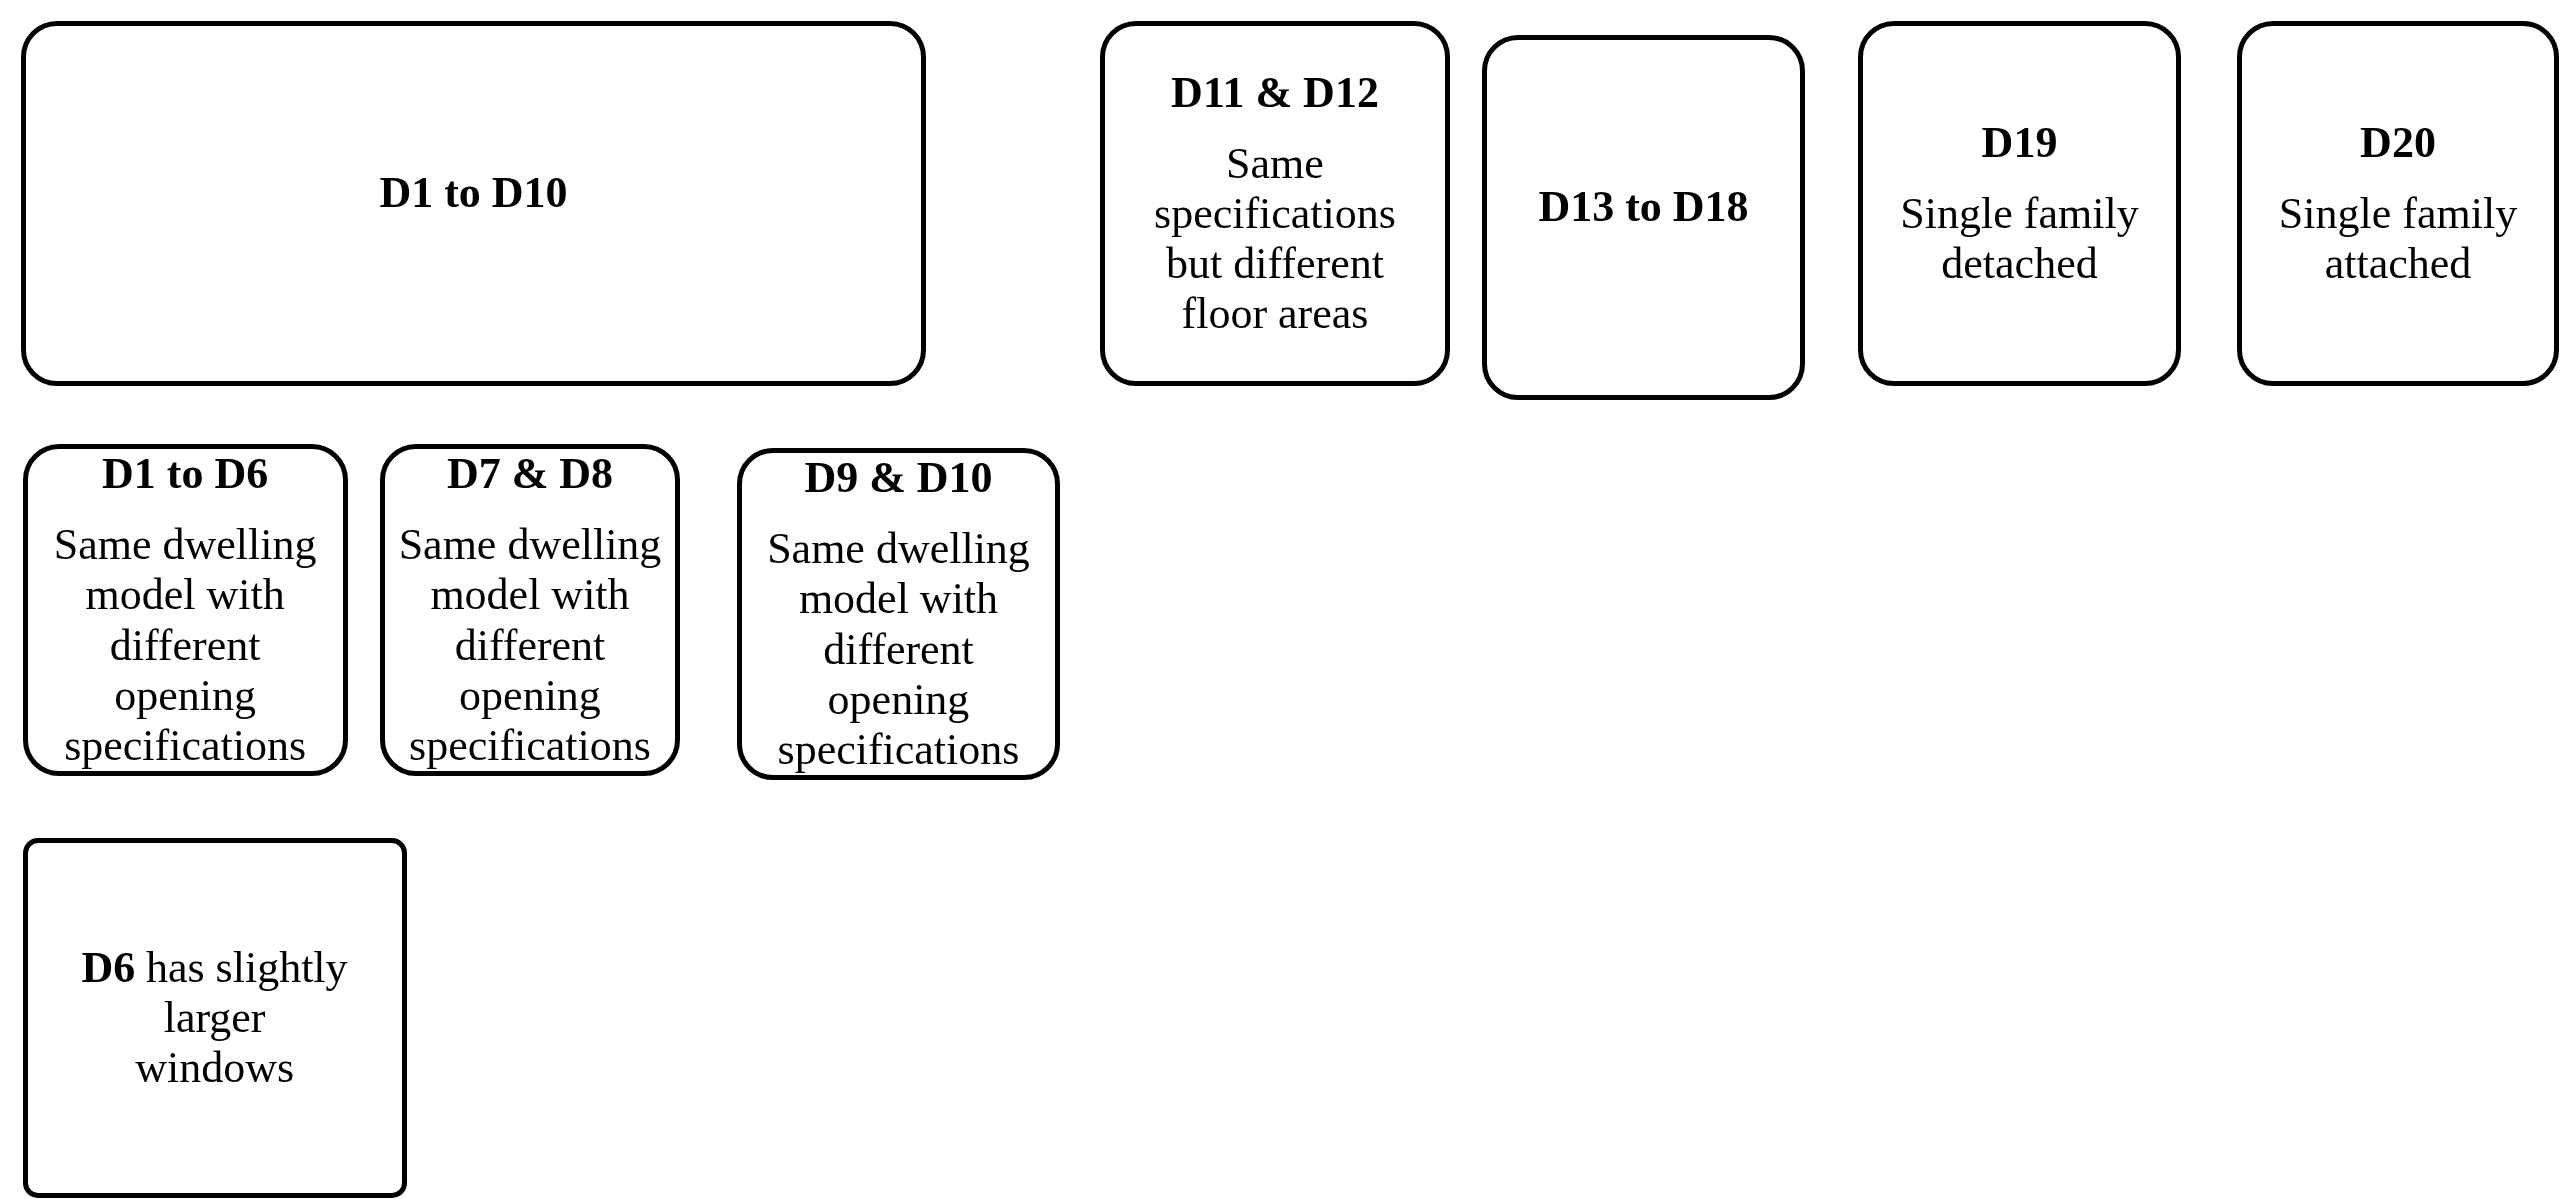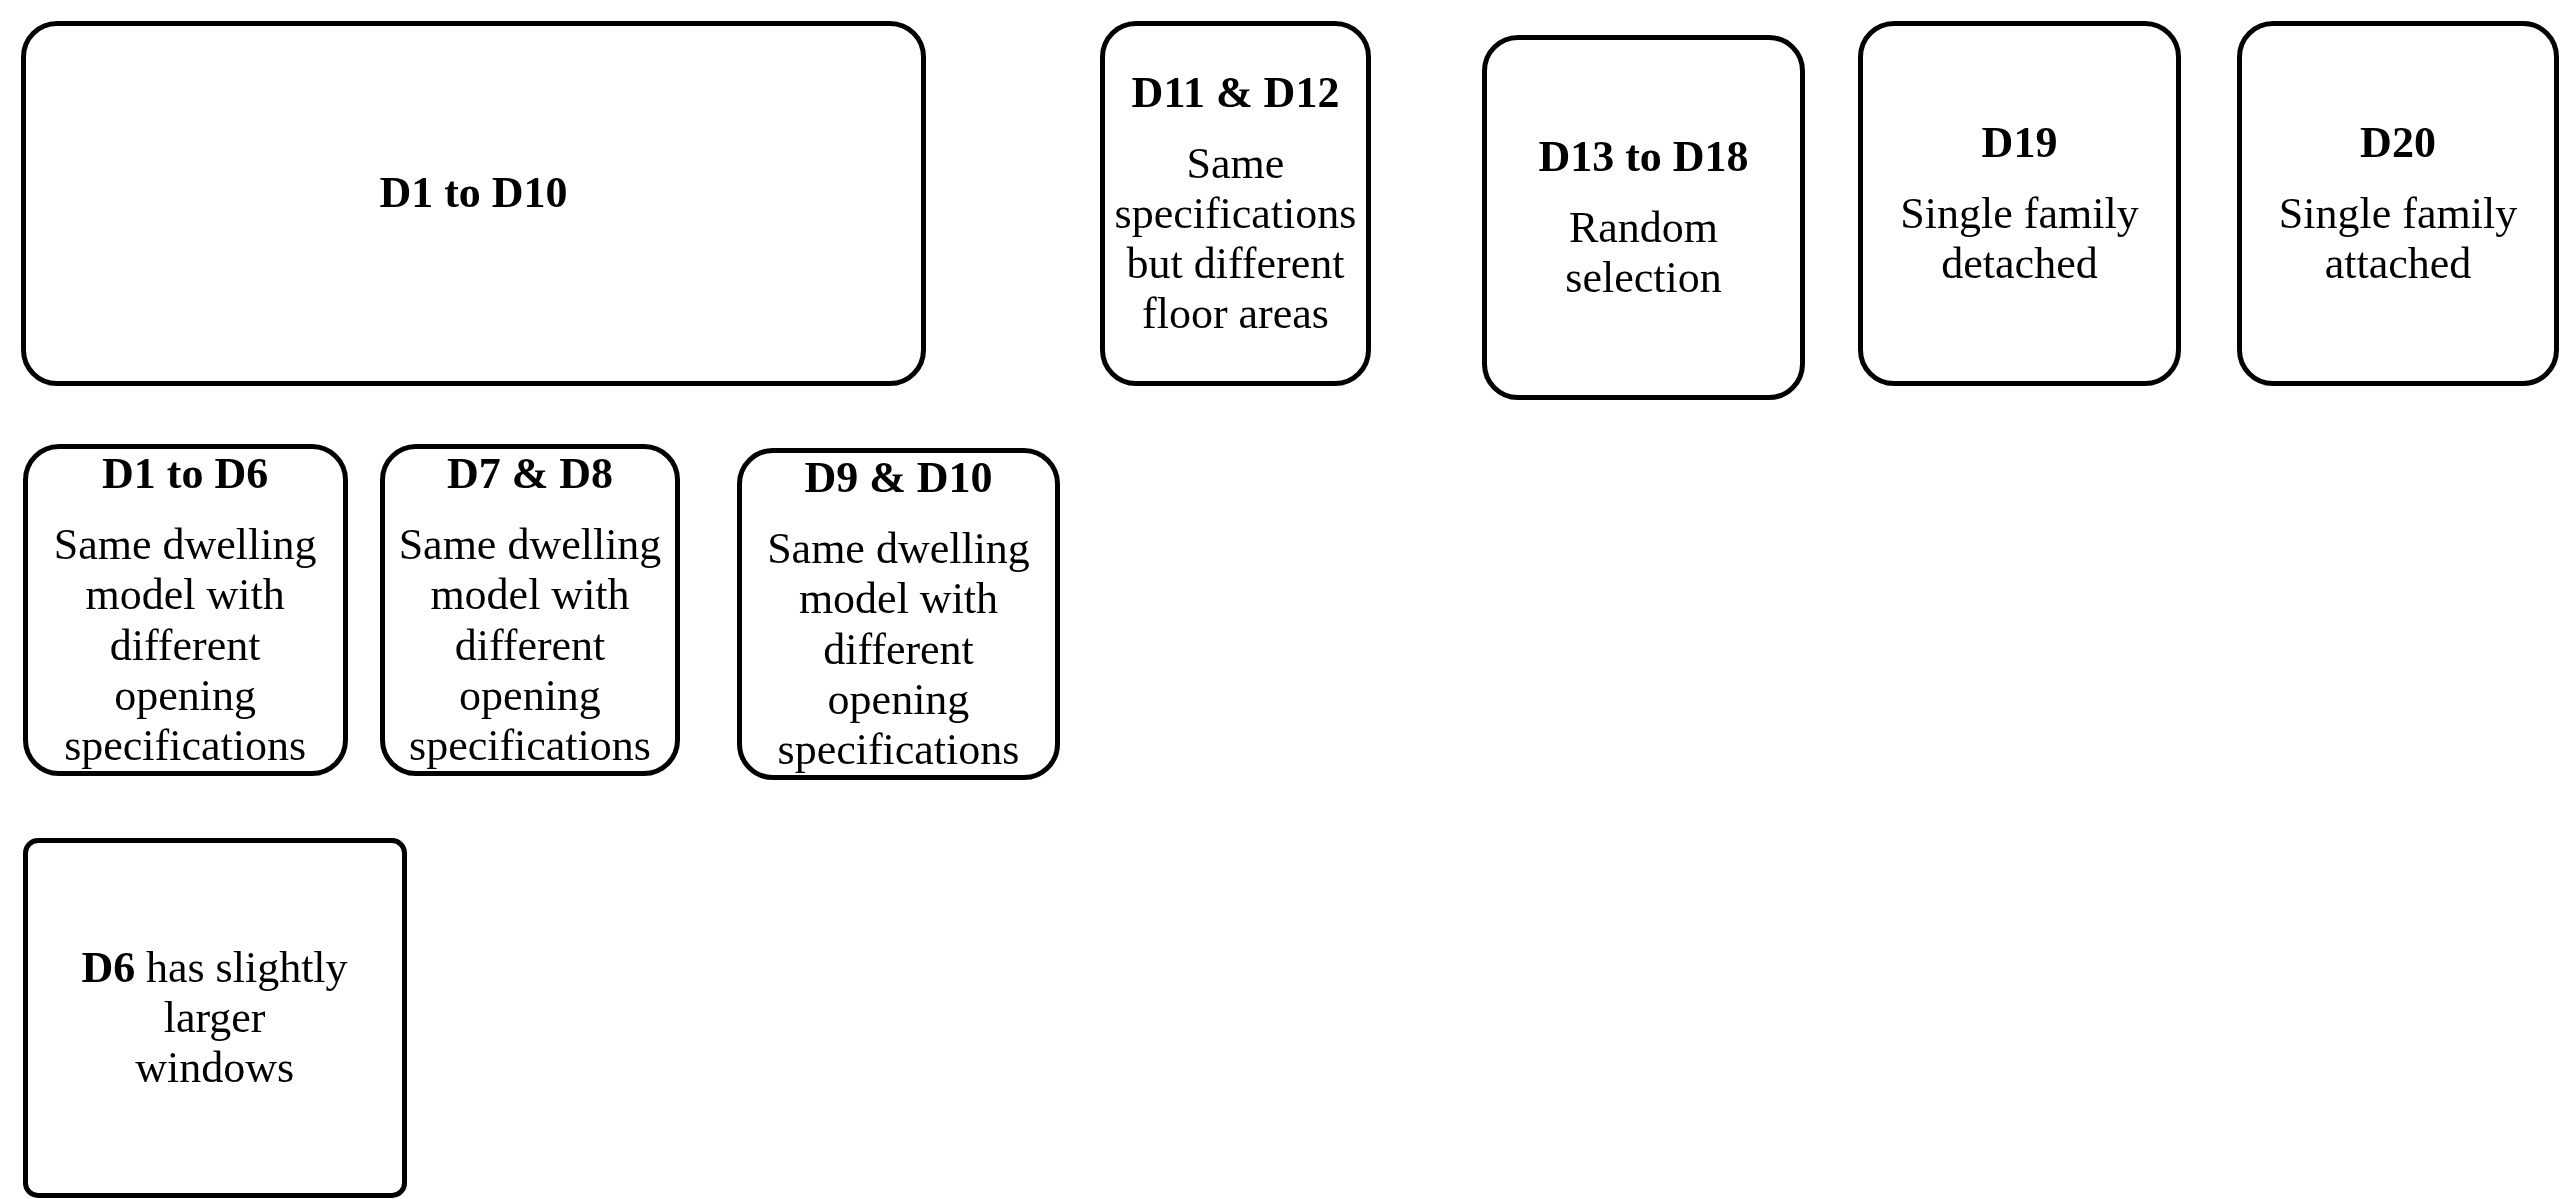--- a/index.html
+++ b/index.html
@@ -42,21 +42,21 @@
   .box-note-text {
     margin: 0;
     white-space: pre-line;
   }
   .box-note-bold {
     font-weight: 700;
     margin-right: 0.24em;
   }
   
   .b1 { left: 21px;   top: 21px;  width: 905px; height: 365px; }
-  .b2 { left: 1100px; top: 21px;  width: 271px;  height: 365px; }
+  .b2 { left: 1100px; top: 21px;  width: 350px;  height: 365px; }
   .b3 { left: 1482px; top: 35px;  width: 323px;  height: 365px; }
   .b4 { left: 1858px; top: 21px;  width: 323px;  height: 365px; }
   .b5 { left: 2237px; top: 21px;  width: 322px;  height: 365px; }
   
   .b6 { left: 22.6px;  top: 444px; width: 325px; height: 332px; justify-content: center; }
   .b7 { left: 380px; top: 444px; width: 300px; height: 332px; }
   .b8 { left: 737px; top: 448px; width: 323px; height: 332px; }
   
   .b9 { left: 22.6px;  top: 838px; width: 384px; height: 360px; border-radius: 15px; }
 </style>
@@ -72,22 +72,20 @@
   <div class="box b2">
     <div class="box-title">D11 &amp; D12</div>
     <div class="box-body">Same
 specifications
 but different
 floor areas</div>
   </div>
 
   <div class="box b3">
     <div class="box-title">D13 to D18</div>
-    <div class="box-body">Random
-selection</div>
   </div>
 
   <div class="box b4">
     <div class="box-title">D19</div>
     <div class="box-body">Single family
 detached</div>
   </div>
 
   <div class="box b5">
     <div class="box-title">D20</div>

